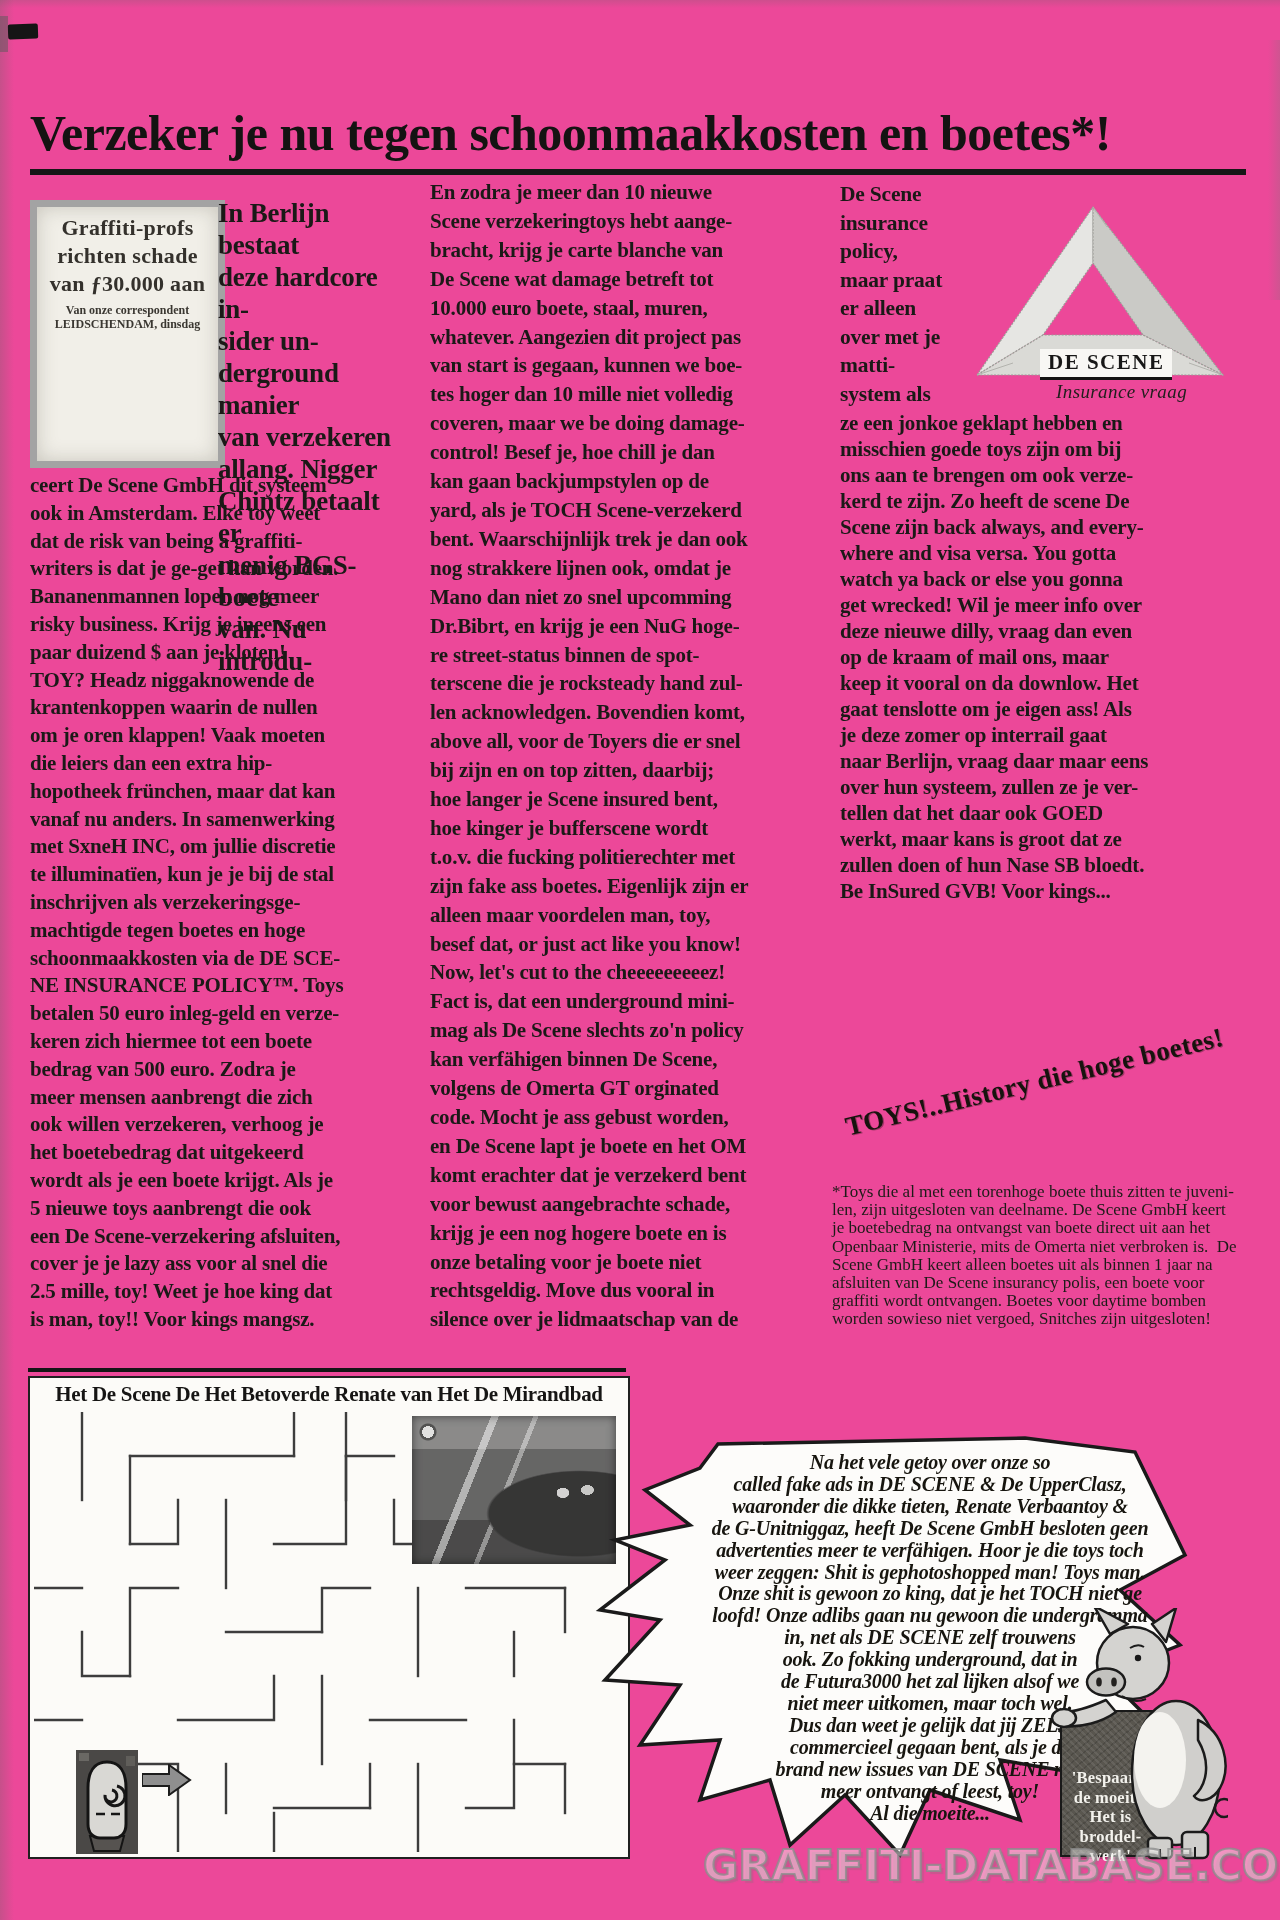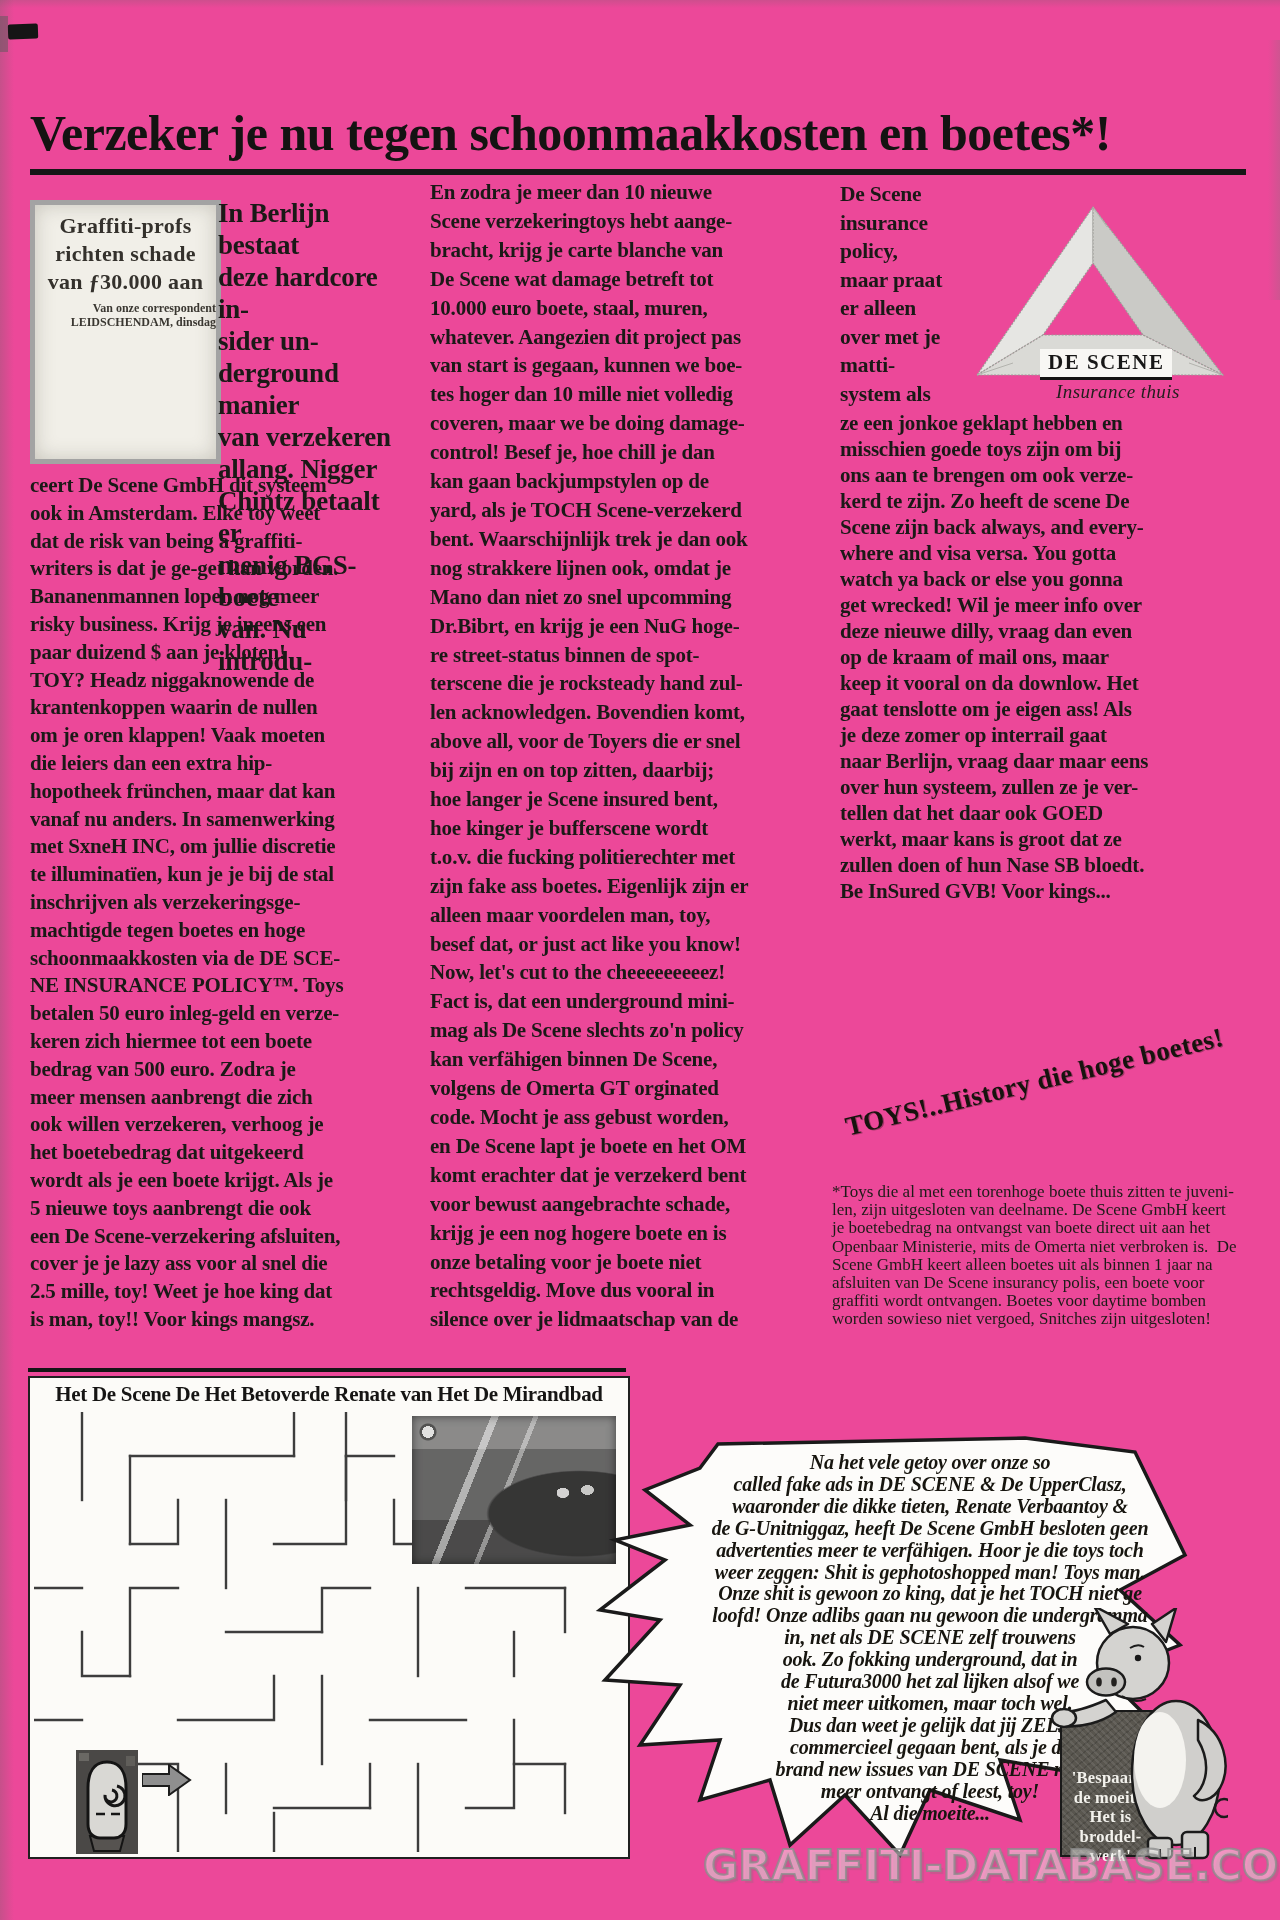--- a/index.html
+++ b/index.html
@@ -11,25 +11,25 @@
   
   #headline{left:30px;top:104px;width:1216px;font-size:50px;font-weight:bold;letter-spacing:-0.5px;
             white-space:nowrap;border-bottom:6px solid #161616;padding-bottom:7px;color:#141312;}
   
   #intro{left:218px;top:197px;width:184px;font-size:27px;line-height:32px;}
   #col1{left:30px;top:472px;width:372px;font-size:21px;line-height:27.8px;}
   #col2{left:430px;top:178px;width:400px;font-size:21px;line-height:28.9px;}
   #col3a{left:840px;top:180px;width:140px;font-size:21.5px;line-height:28.5px;}
   #col3b{left:840px;top:410px;width:328px;font-size:21px;line-height:26px;}
   
-  #clip1{left:30px;top:200px;width:181px;height:254px;border:5px solid #a3a3a3;background:#f1efe8;
+  #clip1{left:30px;top:200px;width:181px;height:254px;border:7px solid #a3a3a3;background:#f1efe8;
          box-shadow:inset 0 0 20px rgba(95,88,75,.28);overflow:hidden;}
   #clip1 .t{font-size:22px;line-height:28px;font-weight:bold;text-align:center;margin-top:7px;
             color:#34312c;letter-spacing:.3px;white-space:pre-line;}
-  #clip1 .b{font-size:12px;line-height:14px;font-weight:bold;text-align:right;margin-top:5px;
+  #clip1 .b{font-size:12px;line-height:14px;font-weight:bold;text-align:center;margin-top:5px;
             color:#3a3731;white-space:pre-line;}
   #clip1 .c{font-size:12.5px;line-height:13.4px;font-weight:bold;margin:4px 7px 0;color:#35322c;
             white-space:pre-line;}
   
   #logoName{left:1040px;top:349px;font-size:21px;font-weight:bold;letter-spacing:1.5px;background:#f8f7f4;
             padding:1px 8px 2px;border-bottom:3px solid #131313;color:#171717;}
   #logoSub{left:1056px;top:381px;font-size:19px;font-style:italic;color:#201e1c;letter-spacing:.4px;}
   
   #clip2{left:835px;top:1002px;width:392px;height:182px;border:3px solid #1d1d1d;background:#d7d4cc;
          box-shadow:inset 0 0 24px rgba(70,65,55,.3);overflow:hidden;}
@@ -214,21 +214,21 @@
 
   <svg class="abs" style="left:975px;top:203px;" width="252" height="182" viewBox="0 0 252 182">
     <g stroke="#9c9c97" stroke-width="1.2" stroke-dasharray="2 1.4" stroke-linejoin="round">
       <polygon points="2,172 118,4 118,60 68,132" fill="#e6e6e3"></polygon>
       <polygon points="118,4 248,172 168,132 118,60" fill="#cacac6"></polygon>
       <polygon points="2,172 248,172 168,132 68,132" fill="#dadad6"></polygon>
     </g>
     <path d="M118,4 L132,24 M2,172 L38,160 M248,172 L214,160" stroke="#b3b3ae" stroke-width="1" fill="none"></path>
   </svg>
   <div class="abs" id="logoName">DE SCENE</div>
-  <div class="abs" id="logoSub">Insurance thuis</div>
+  <div class="abs" id="logoSub">Insurance vraag</div>
 
   <div class="abs" id="stamp">TOYS!..History die hoge boetes!</div>
 
   <div class="abs" id="footnote">*Toys die al met een torenhoge boete thuis zitten te juveni-
 len, zijn uitgesloten van deelname. De Scene GmbH keert
 je boetebedrag na ontvangst van boete direct uit aan het
 Openbaar Ministerie, mits de Omerta niet verbroken is.&nbsp; De
 Scene GmbH keert alleen boetes uit als binnen 1 jaar na
 afsluiten van De Scene insurancy polis, een boete voor
 graffiti wordt ontvangen. Boetes voor daytime bomben

